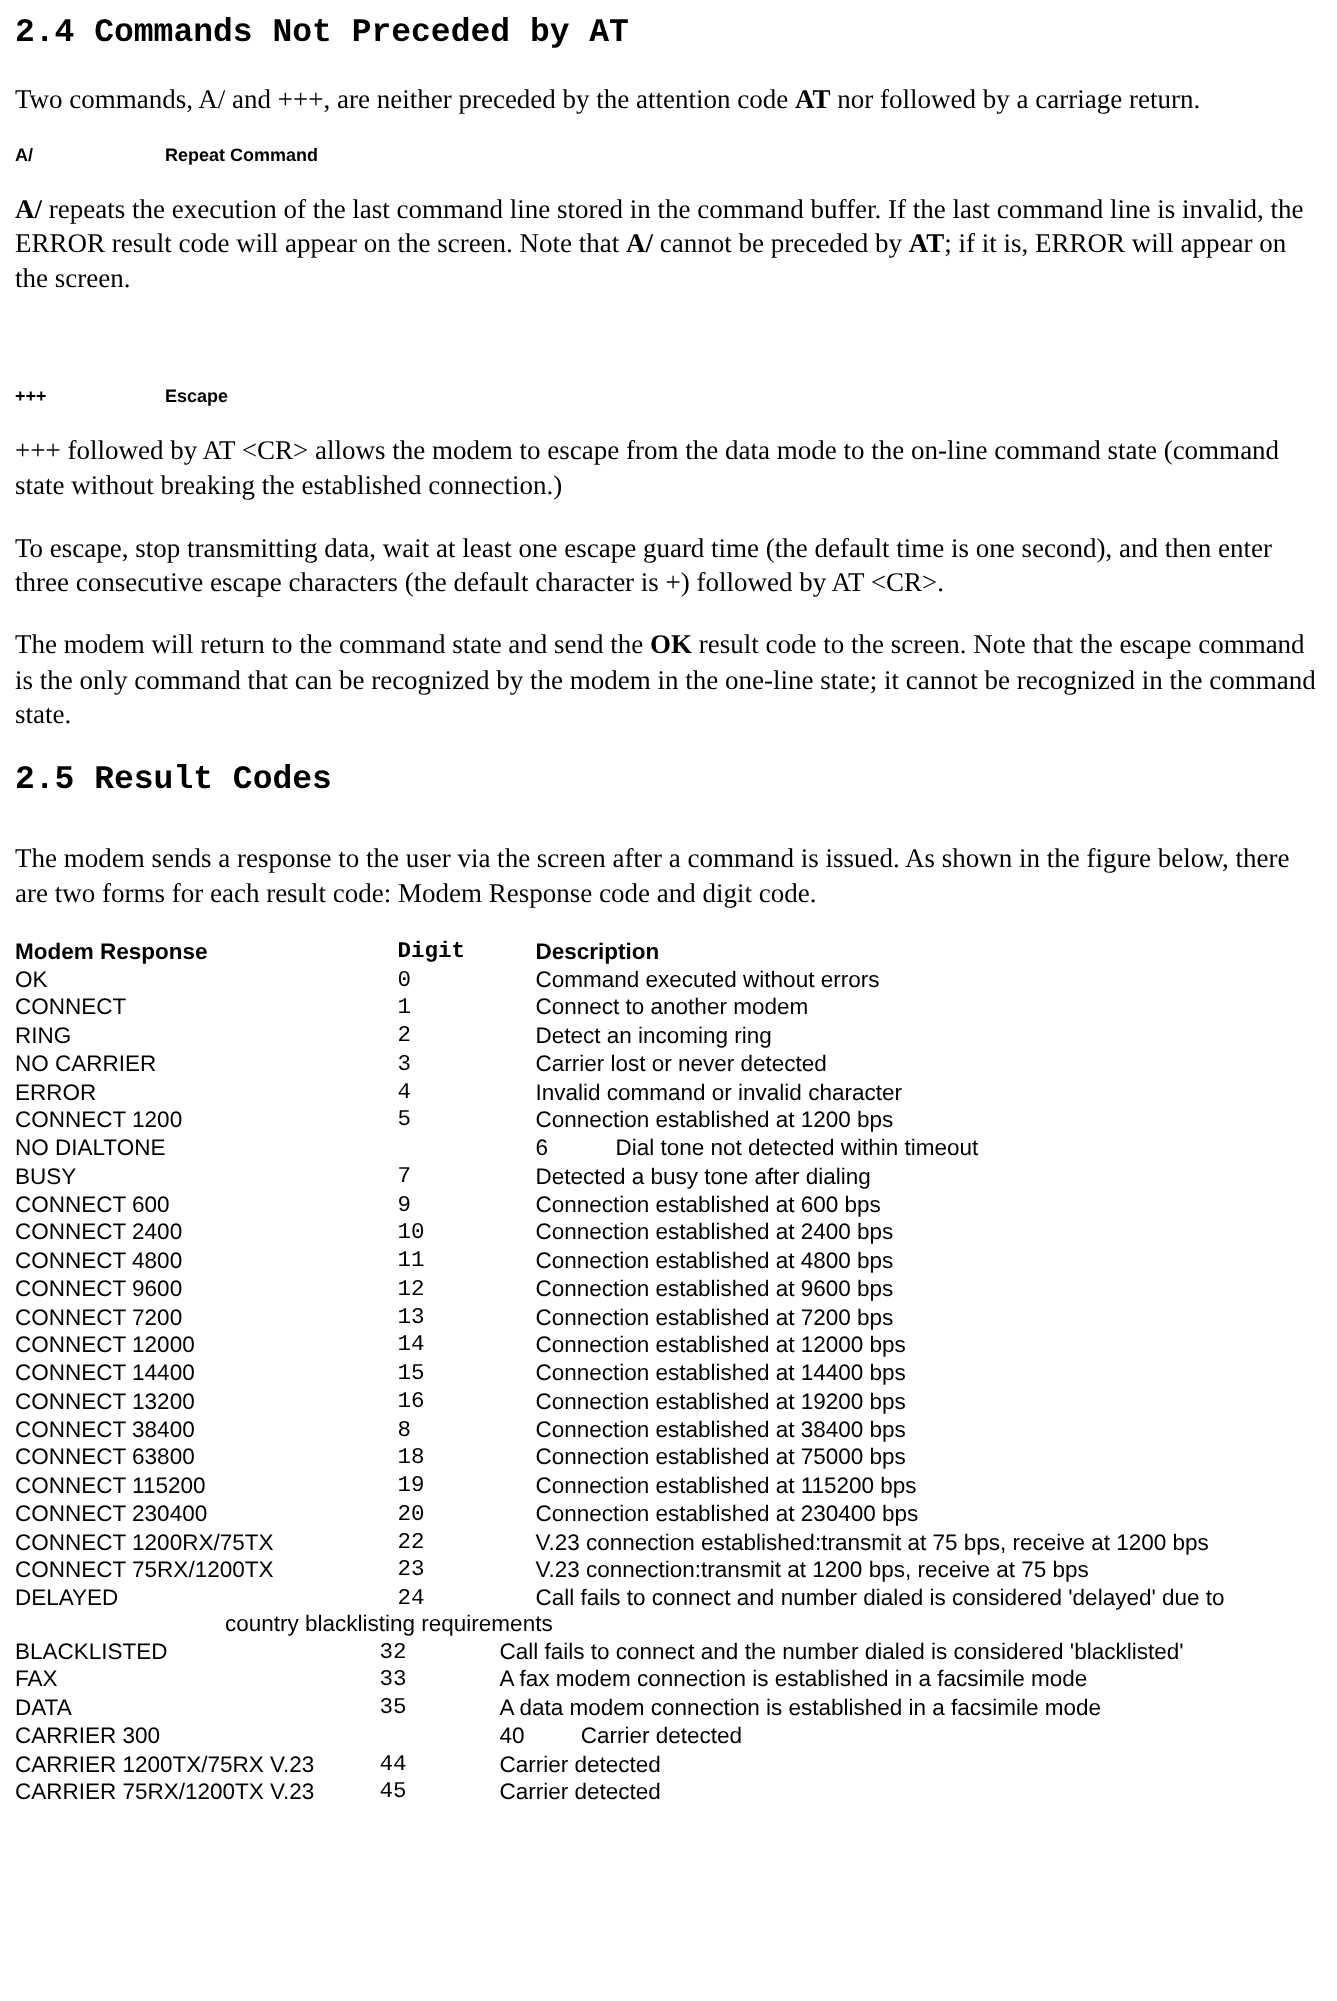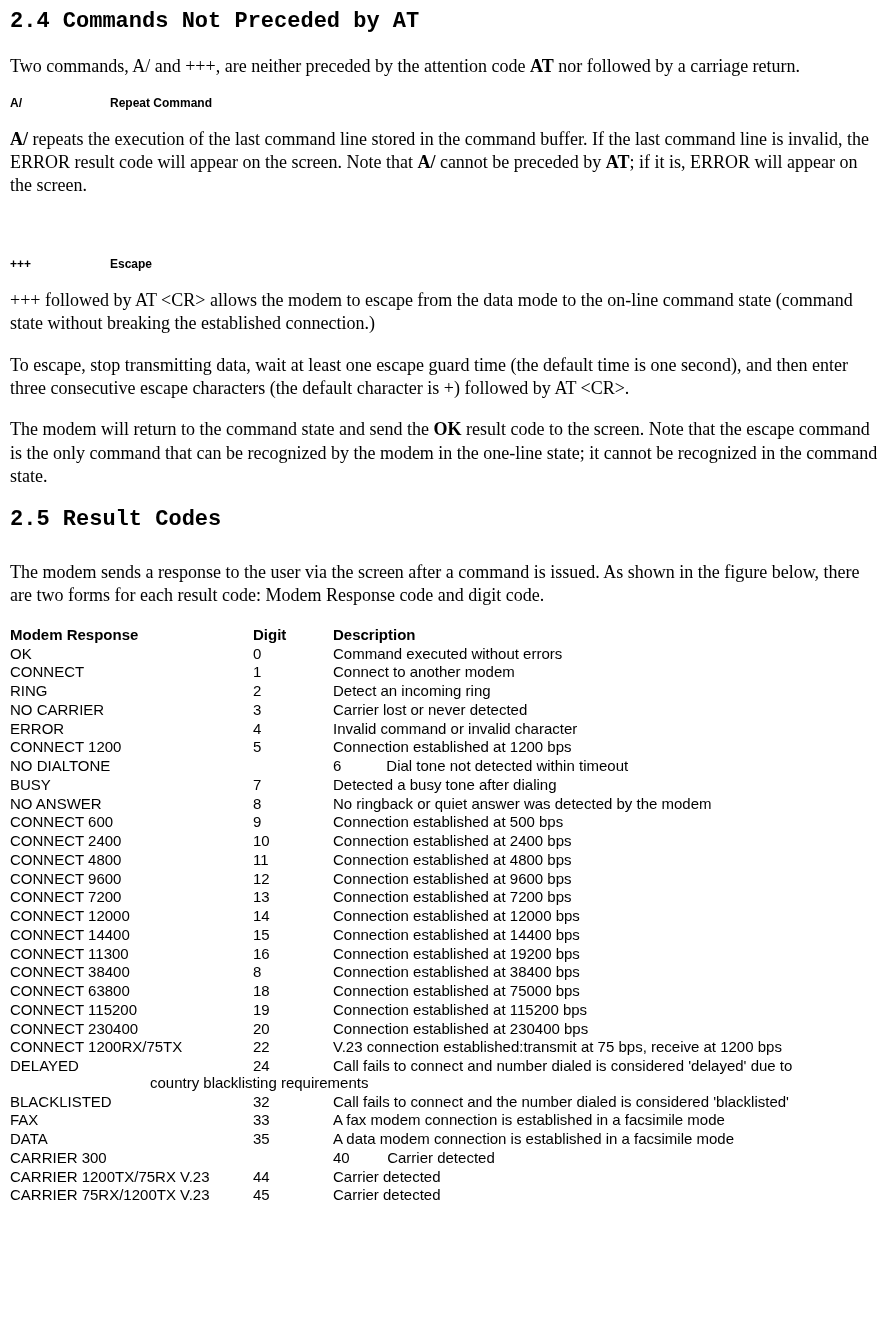--- a/index.html
+++ b/index.html
@@ -33,29 +33,29 @@
   .b { font-weight: bold; }
   table.codes {
     border-collapse: collapse;
     font-family: Arial, Helvetica, sans-serif;
     font-size: 15px;
     line-height: 1.25;
   }
   table.codes th {
     text-align: left;
     font-weight: bold;
-    padding: 0 8px 0 0;
+    padding: 0 20px 0 0;
     vertical-align: top;
   }
   table.codes td {
     padding: 0 8px 0 0;
     vertical-align: top;
   }
   .col-resp { width: 235px; }
-  .col-digit { width: 72px; }
+  .col-digit { width: 72px; font-family: Liberation Mono, monospace; }
   .wrap-indent {
     padding-left: 140px;
     font-family: Arial, Helvetica, sans-serif;
     font-size: 15px;
     line-height: 1.25;
     margin-top: -2px;
   }
 </style>
 </head>
 <body>
@@ -135,28 +135,23 @@
         <td class="col-resp">NO DIALTONE</td>
         <td class="col-digit"></td>
         <td>6   Dial tone not detected within timeout</td>
       </tr>
       <tr>
         <td class="col-resp">BUSY</td>
         <td class="col-digit">7</td>
         <td>Detected a busy tone after dialing</td>
       </tr>
       <tr>
-        <td class="col-resp">NO ANSWER</td>
-        <td class="col-digit">8</td>
-        <td>No ringback or quiet answer was detected by  the modem</td>
-      </tr>
-      <tr>
         <td class="col-resp">CONNECT 600</td>
         <td class="col-digit">9</td>
-        <td>Connection established at 500 bps</td>
+        <td>Connection established at 600 bps</td>
       </tr>
       <tr>
         <td class="col-resp">CONNECT 2400</td>
         <td class="col-digit">10</td>
         <td>Connection established at 2400 bps</td>
       </tr>
       <tr>
         <td class="col-resp">CONNECT 4800</td>
         <td class="col-digit">11</td>
         <td>Connection established at 4800 bps</td>
@@ -175,21 +170,21 @@
         <td class="col-resp">CONNECT 12000</td>
         <td class="col-digit">14</td>
         <td>Connection established at 12000 bps</td>
       </tr>
       <tr>
         <td class="col-resp">CONNECT 14400</td>
         <td class="col-digit">15</td>
         <td>Connection established at 14400 bps</td>
       </tr>
       <tr>
-        <td class="col-resp">CONNECT 11300</td>
+        <td class="col-resp">CONNECT 13200</td>
         <td class="col-digit">16</td>
         <td>Connection established at 19200 bps</td>
       </tr>
       <tr>
         <td class="col-resp">CONNECT 38400</td>
         <td class="col-digit">8</td>
         <td>Connection established at 38400 bps</td>
       </tr>
       <tr>
         <td class="col-resp">CONNECT 63800</td>
@@ -203,20 +198,25 @@
       </tr>
       <tr>
         <td class="col-resp">CONNECT 230400</td>
         <td class="col-digit">20</td>
         <td>Connection established at 230400 bps</td>
       </tr>
       <tr>
         <td class="col-resp">CONNECT 1200RX/75TX</td>
         <td class="col-digit">22</td>
         <td>V.23 connection established:transmit at 75 bps, receive at 1200 bps</td>
+      </tr>
+      <tr>
+        <td class="col-resp">CONNECT 75RX/1200TX</td>
+        <td class="col-digit">23</td>
+        <td>V.23 connection:transmit at 1200 bps, receive at 75 bps</td>
       </tr>
       <tr>
         <td class="col-resp">DELAYED</td>
         <td class="col-digit">24</td>
         <td>Call fails to connect and number dialed is considered 'delayed' due to</td>
       </tr>
     </tbody>
 </table>
 <div class="wrap-indent">country blacklisting requirements</div>
 <table class="codes">

